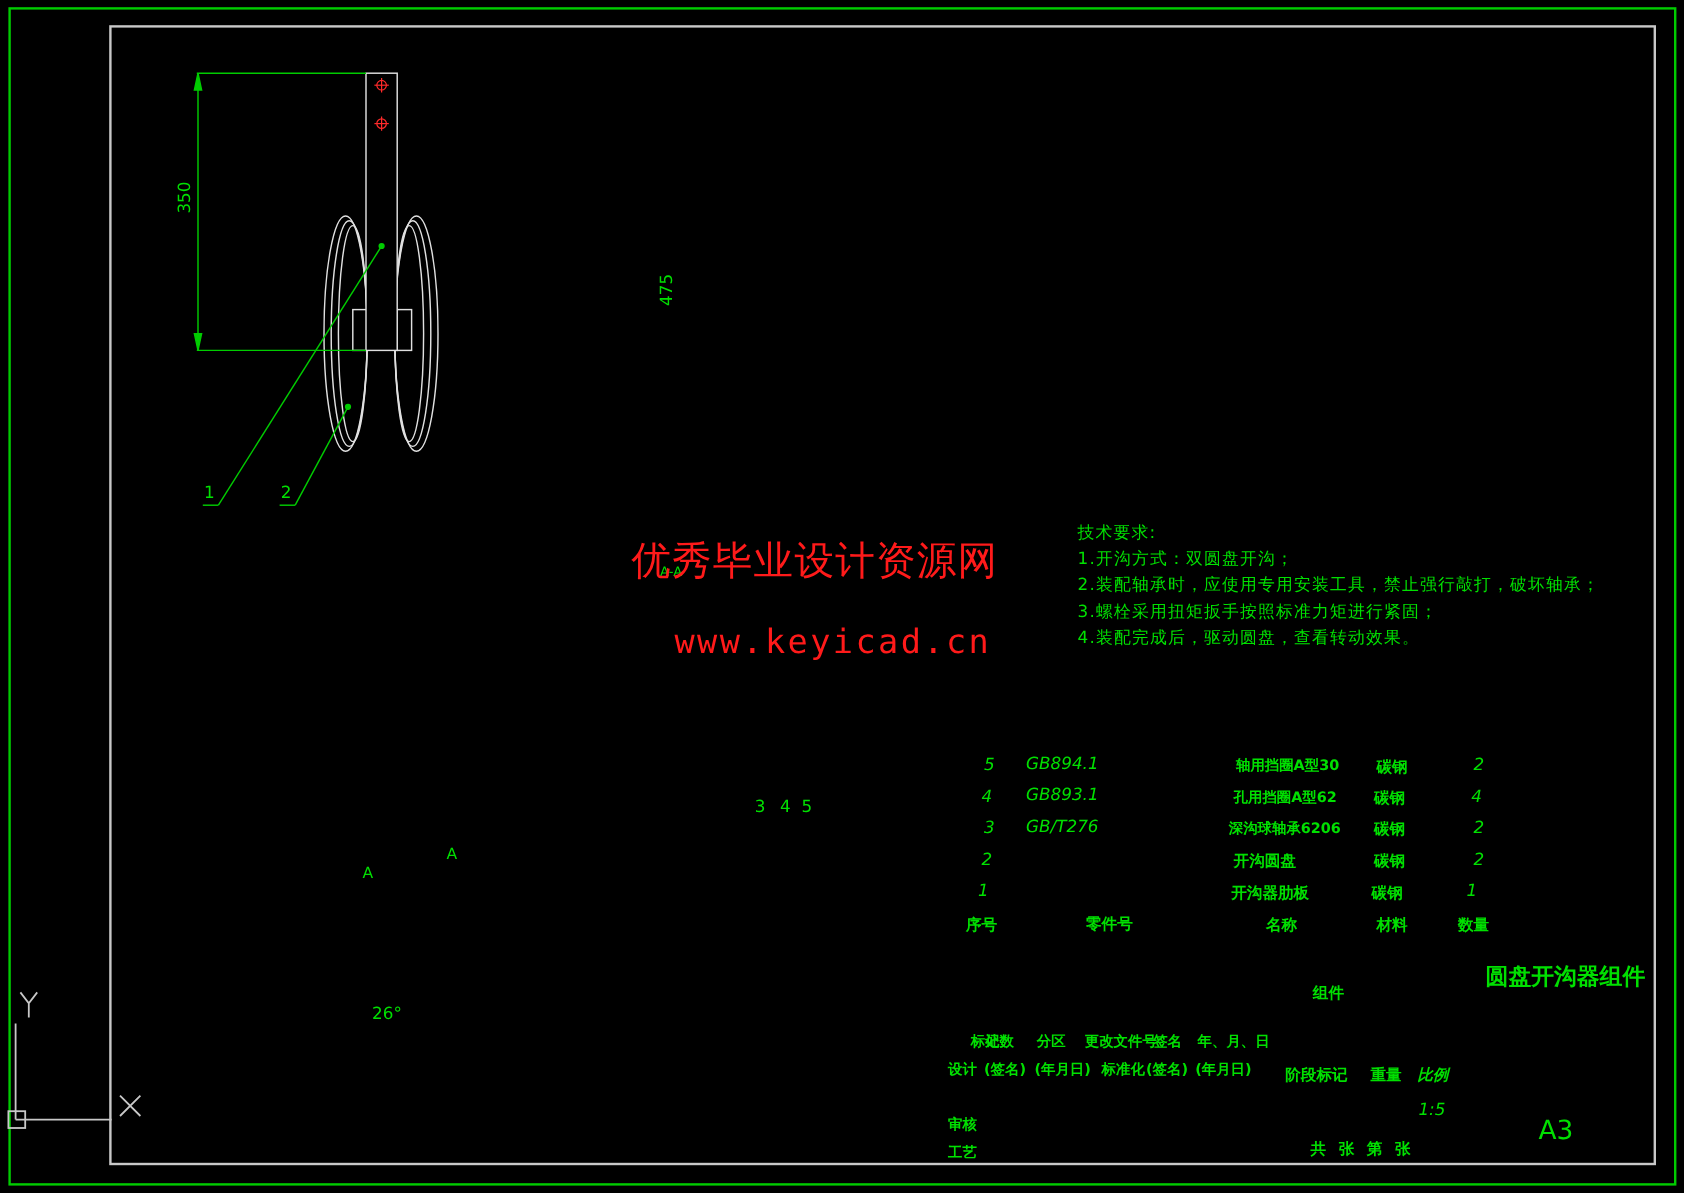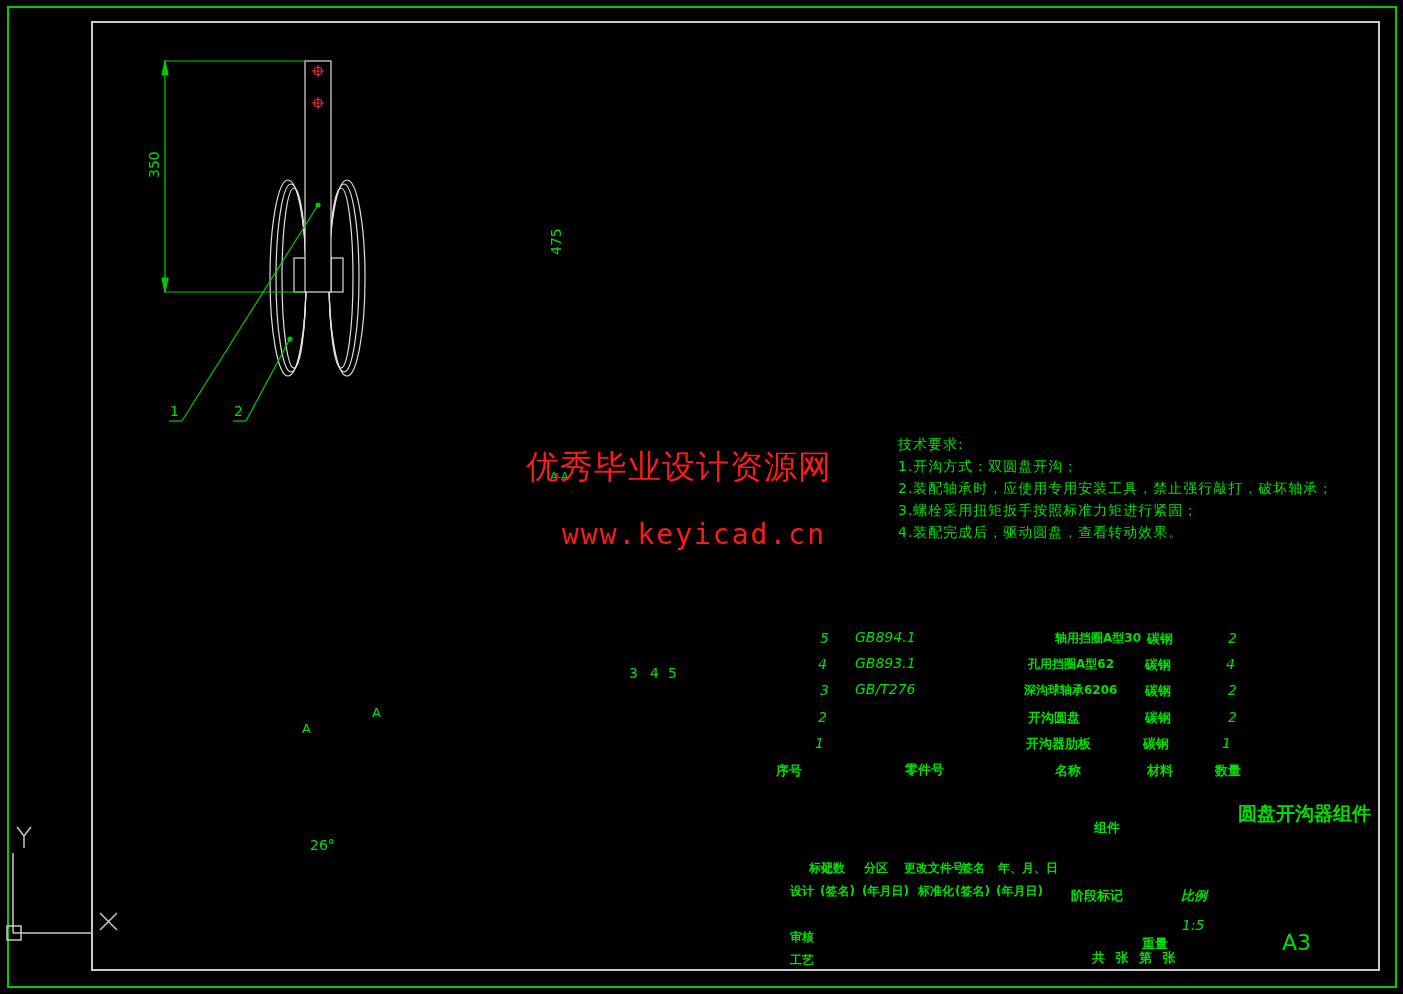--- a/index.html
+++ b/index.html
@@ -263,21 +263,21 @@
   <div class="t tech" style="left:898px;top:477px;width:480px;overflow:hidden;">2.装配轴承时，应使用专用安装工具，禁止强行敲打，破坏轴承；</div>
   <div class="t tech" style="left:898px;top:499px;">3.螺栓采用扭矩扳手按照标准力矩进行紧固；</div>
   <div class="t tech" style="left:898px;top:521px;">4.装配完成后，驱动圆盘，查看转动效果。</div>
 </div>
 
 
 <div>
   <div>
     <div class="t cell" style="left:820px;top:630px;">5</div>
     <div class="t cell" style="left:855px;top:629px;">GB894.1</div>
-    <div class="t cellb" style="left:1030px;top:630px;font-size:12px;margin-left:25px;">轴用挡圈A型30</div>
+    <div class="t cellb" style="left:1030px;top:630px;font-size:12px;">轴用挡圈A型30</div>
     <div class="t cellb" style="left:1147px;top:630px;">碳钢</div>
     <div class="t cell" style="left:1228px;top:630px;">2</div>
   </div>
   <div>
     <div class="t cell" style="left:818px;top:656px;">4</div>
     <div class="t cell" style="left:855px;top:655px;">GB893.1</div>
     <div class="t cellb" style="left:1028px;top:656px;font-size:12px;">孔用挡圈A型62</div>
     <div class="t cellb" style="left:1145px;top:656px;">碳钢</div>
     <div class="t cell" style="left:1226px;top:656px;">4</div>
   </div>
@@ -296,21 +296,21 @@
     <div class="t cell" style="left:1228px;top:709px;">2</div>
   </div>
   <div>
     <div class="t cell" style="left:815px;top:735px;">1</div>
     <div class="t cell" style="left:855px;top:735px;"></div>
     <div class="t cellb" style="left:1026px;top:735px;">开沟器肋板</div>
     <div class="t cellb" style="left:1143px;top:735px;">碳钢</div>
     <div class="t cell" style="left:1222px;top:735px;">1</div>
   </div>
   <div>
-    <div class="t cellb" style="left:776px;top:762px;">序号</div>
+    <div class="t cellb" style="left:805px;top:762px;">序号</div>
     <div class="t cellb" style="left:905px;top:761px;">零件号</div>
     <div class="t cellb" style="left:1055px;top:762px;">名称</div>
     <div class="t cellb" style="left:1147px;top:762px;text-align:center;">材料</div>
     <div class="t cellb" style="left:1215px;top:762px;">数量</div>
   </div>
 </div>
 
 
 <div>
   <div class="t small" style="left:788px;top:860px;margin-left:21px;">标记</div>
@@ -325,21 +325,21 @@
   <div class="t small" style="left:862px;top:883px;">(年月日)</div>
   <div class="t small" style="left:918px;top:883px;">标准化</div>
   <div class="t small" style="left:955px;top:883px;">(签名)</div>
   <div class="t small" style="left:996px;top:883px;">(年月日)</div>
 
   <div class="t small" style="left:790px;top:929px;">审核</div>
   <div class="t small" style="left:790px;top:952px;">工艺</div>
 
   <div class="t cellb" style="left:1094px;top:819px;">组件</div>
   <div class="t cellb" style="left:1071px;top:887px;">阶段标记</div>
-  <div class="t cellb" style="left:1142px;top:887px;margin-top:48px;">重量</div>
+  <div class="t cellb" style="left:1142px;top:887px;">重量</div>
   <div class="t cellb" style="left:1181px;top:887px;font-style:italic;">比例</div>
   <div class="t cell" style="left:1182px;top:917px;">1:5</div>
   <div class="t cellb" style="left:1092px;top:949px;letter-spacing:3px;">共  张  第  张</div>
 
   <div class="t" style="left:1238px;top:801px;font-size:19px;font-weight:bold;">圆盘开沟器组件</div>
   <div class="t" style="left:1282px;top:930px;font-size:22px;">A3</div>
 </div>
 
 
 

